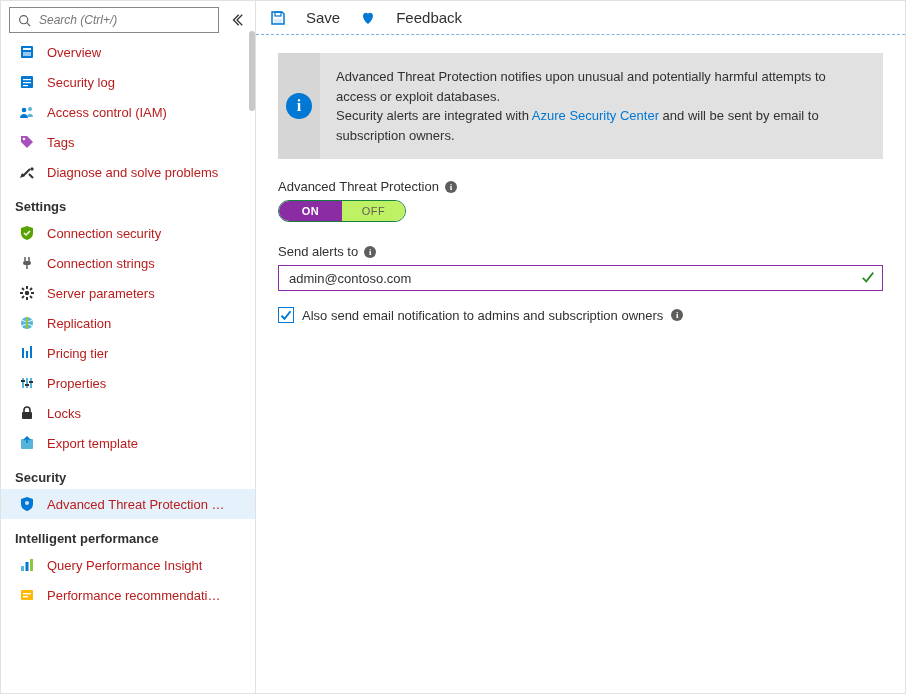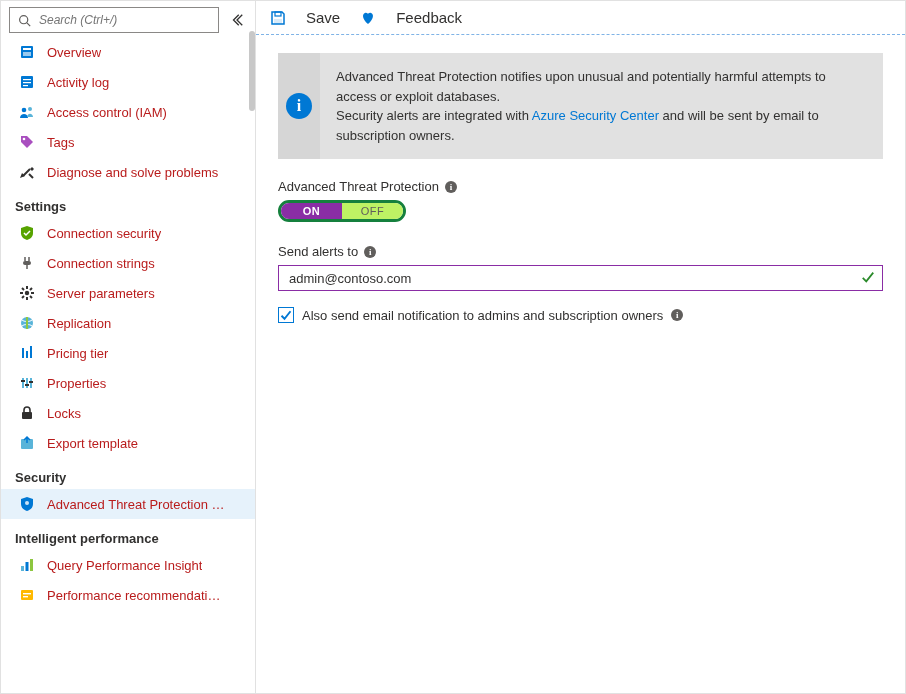--- a/index.html
+++ b/index.html
@@ -32,21 +32,21 @@
 
   .info-banner { display: flex; background: #e1e1e1; padding: 0; }
   .info-banner .icon-cell { width: 52px; background: #d6d6d6; display: flex; align-items: center; justify-content: center; }
   .info-circle { width: 26px; height: 26px; border-radius: 50%; background: #0078d4; color: #fff; font-weight: 700; display: flex; align-items: center; justify-content: center; font-family: Georgia, serif; font-size: 16px; }
   .info-banner .text-cell { padding: 14px 16px; font-size: 13px; line-height: 1.5; color: #323130; }
   .info-banner a { color: #0078d4; text-decoration: none; }
 
   .form-label { display: flex; align-items: center; gap: 6px; margin-top: 20px; font-size: 13px; color: #323130; }
   .help-dot { width: 12px; height: 12px; border-radius: 50%; background: #605e5c; color: #fff; font-size: 9px; display: flex; align-items: center; justify-content: center; font-family: Georgia, serif; font-weight: bold; cursor: help; }
 
-  .toggle { margin-top: 6px; display: inline-flex; border: 3px solid #15803d; border-radius: 14px; overflow: hidden; height: 22px; width: 128px; font-size: 11px; }
+  .toggle { margin-top: 6px; display: inline-flex; border: 1px solid #15803d; border-radius: 14px; overflow: hidden; height: 22px; width: 128px; font-size: 11px; }
   .toggle-side { flex: 1; display: flex; align-items: center; justify-content: center; cursor: pointer; letter-spacing: 0.5px; }
   .toggle-on { background: #8a2da5; color: #fff; font-weight: 600; }
   .toggle-off { background: #bef264; color: #605e5c; }
 
   .text-input-row { margin-top: 6px; position: relative; }
   .text-input { width: 100%; height: 26px; border: 1px solid #8a2da5; padding: 4px 26px 4px 10px; font-size: 13px; outline: none; color: #323130; }
   .check-mark { position: absolute; right: 8px; top: 5px; color: #2a8a2a; font-size: 13px; }
 
   .cb-row { margin-top: 16px; display: flex; align-items: center; gap: 8px; font-size: 13px; }
   .cb { width: 16px; height: 16px; border: 1px solid #0078d4; display: flex; align-items: center; justify-content: center; cursor: pointer; color: #0078d4; }
@@ -92,21 +92,21 @@
         </div>
         <div class="nav-item">
           <span class="ico">
             <svg width="16" height="16" viewBox="0 0 16 16">
               <rect x="2" y="2" width="12" height="12" rx="1" fill="#0078d4"></rect>
               <rect x="4" y="5" width="8" height="1.2" fill="#fff"></rect>
               <rect x="4" y="8" width="8" height="1.2" fill="#fff"></rect>
               <rect x="4" y="11" width="5" height="1.2" fill="#fff"></rect>
             </svg>
           </span>
-          <span class="lbl">Activity log</span>
+          <span class="lbl">Security log</span>
         </div>
         <div class="nav-item">
           <span class="ico">
             <svg width="16" height="16" viewBox="0 0 16 16">
               <circle cx="5" cy="6" r="2.3" fill="#0078d4"></circle>
               <path d="M1 14c0-2.5 2-4 4-4s4 1.5 4 4" fill="#0078d4"></path>
               <circle cx="11" cy="5" r="2" fill="#59b4d9"></circle>
               <path d="M8 13c0-2 1.5-3.3 3-3.3s3 1.3 3 3.3" fill="#59b4d9"></path>
             </svg>
           </span>

